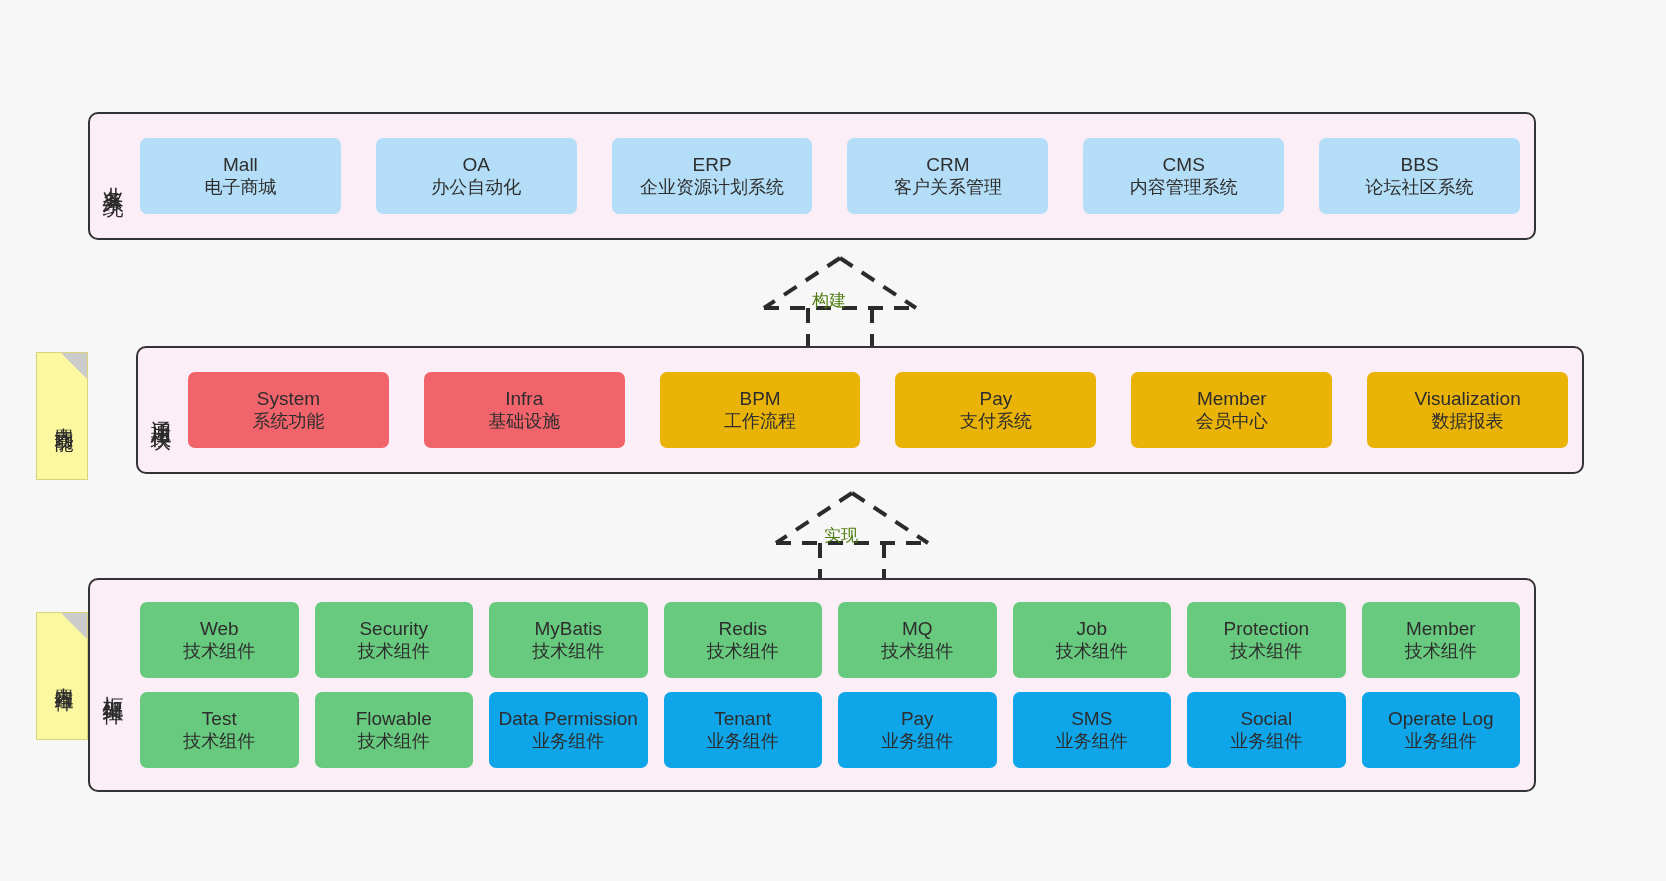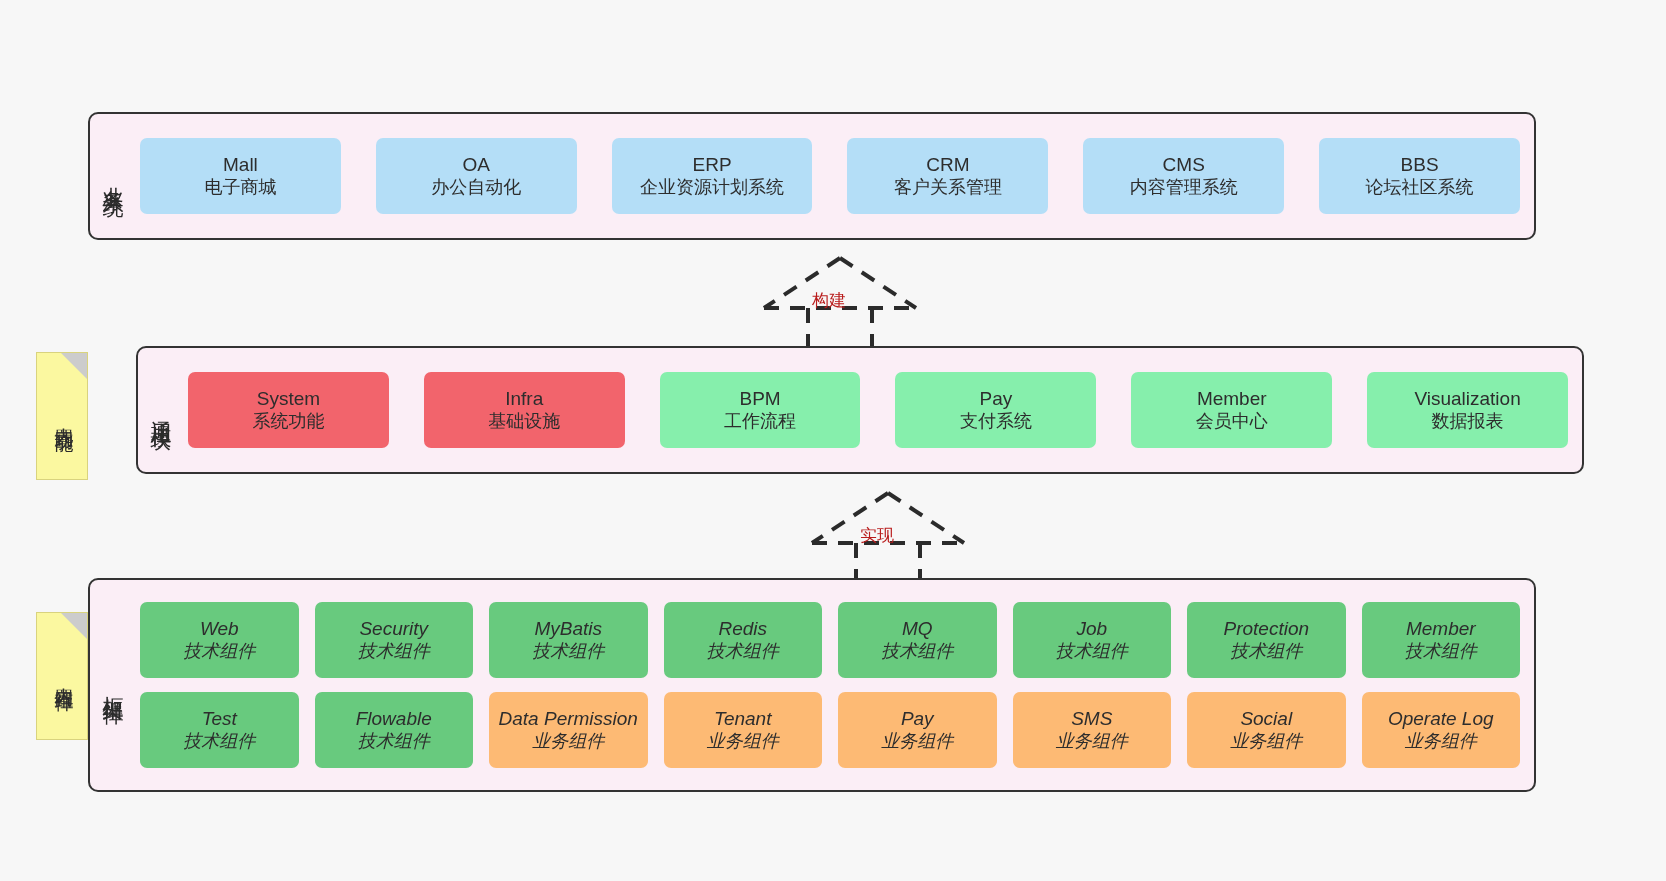--- a/index.html
+++ b/index.html
@@ -45,21 +45,20 @@
     display: flex;
     align-items: center;
     gap: 35px;
     padding: 0 14px 0 4px;
   }
   .layer-body.two-rows {
     flex-direction: column;
     justify-content: center;
     gap: 14px;
     padding: 10px 14px 10px 4px;
-    font-style: italic;
   }
   .row {
     display: flex;
     align-items: stretch;
     gap: 16px;
     width: 100%;
   }
 
   
   .box {
@@ -74,23 +73,23 @@
     line-height: 1.22;
     padding: 6px 4px;
     user-select: none;
   }
   .box .t-en { font-size: 19px; }
   .box .t-cn { font-size: 18px; text-align: right; }
   .box.tall { height: 76px; }
 
   .c-blue      { background: #b4def7; }
   .c-red       { background: #f2646c; }
-  .c-pink      { background: #86efac; }
+  .c-pink      { background: #eab308; }
   .c-green     { background: #68ca7e; }
-  .c-lightgreen{ background: #fdba74; }
+  .c-lightgreen{ background: #0ea5e9; }
 
   
   .sticky {
     position: absolute;
     background: #fbf8a0;
     border: 1px solid #d9d37e;
     display: flex;
     align-items: center;
     justify-content: center;
     font-size: 19px;
@@ -108,21 +107,21 @@
     width: 0; height: 0;
     border-top: 26px solid #cccccc;
     border-left: 26px solid transparent;
   }
 
   
   .connector { position: absolute; }
   .conn-label {
     position: absolute;
     font-size: 17px;
-    color: #b91c1c;
+    color: #4d7c0f;
     background: transparent;
     white-space: nowrap;
     user-select: none;
   }
 </style>
 </head>
 <body>
 
 <div id="canvas">
 
@@ -196,21 +195,21 @@
         <div class="t-en">Member</div>
         <div class="t-cn">会员中心</div>
       </div>
       <div class="box c-pink tall">
         <div class="t-en">Visualization</div>
         <div class="t-cn">数据报表</div>
       </div>
     </div>
   </div>
 
-  <div class="connector" style="left:800px; top:487px; width:180px; height:98px;">
+  <div class="connector" style="left:764px; top:487px; width:180px; height:98px;">
     <svg width="180" height="98" viewBox="0 0 180 98">
       <path d="M 88 6 L 12 56" fill="none" stroke="#2b2b2b" stroke-width="4" stroke-dasharray="15,11"></path>
       <path d="M 88 6 L 164 56" fill="none" stroke="#2b2b2b" stroke-width="4" stroke-dasharray="15,11"></path>
       <path d="M 12 56 L 164 56" fill="none" stroke="#2b2b2b" stroke-width="4" stroke-dasharray="15,11"></path>
       <path d="M 56 56 L 56 96" fill="none" stroke="#2b2b2b" stroke-width="4" stroke-dasharray="15,11"></path>
       <path d="M 120 56 L 120 96" fill="none" stroke="#2b2b2b" stroke-width="4" stroke-dasharray="15,11"></path>
       <path d="M 56 96 L 120 96" fill="none" stroke="#2b2b2b" stroke-width="4" stroke-dasharray="15,11"></path>
     </svg>
     <div class="conn-label" style="left:60px; top:37px;">实现</div>
   </div>

